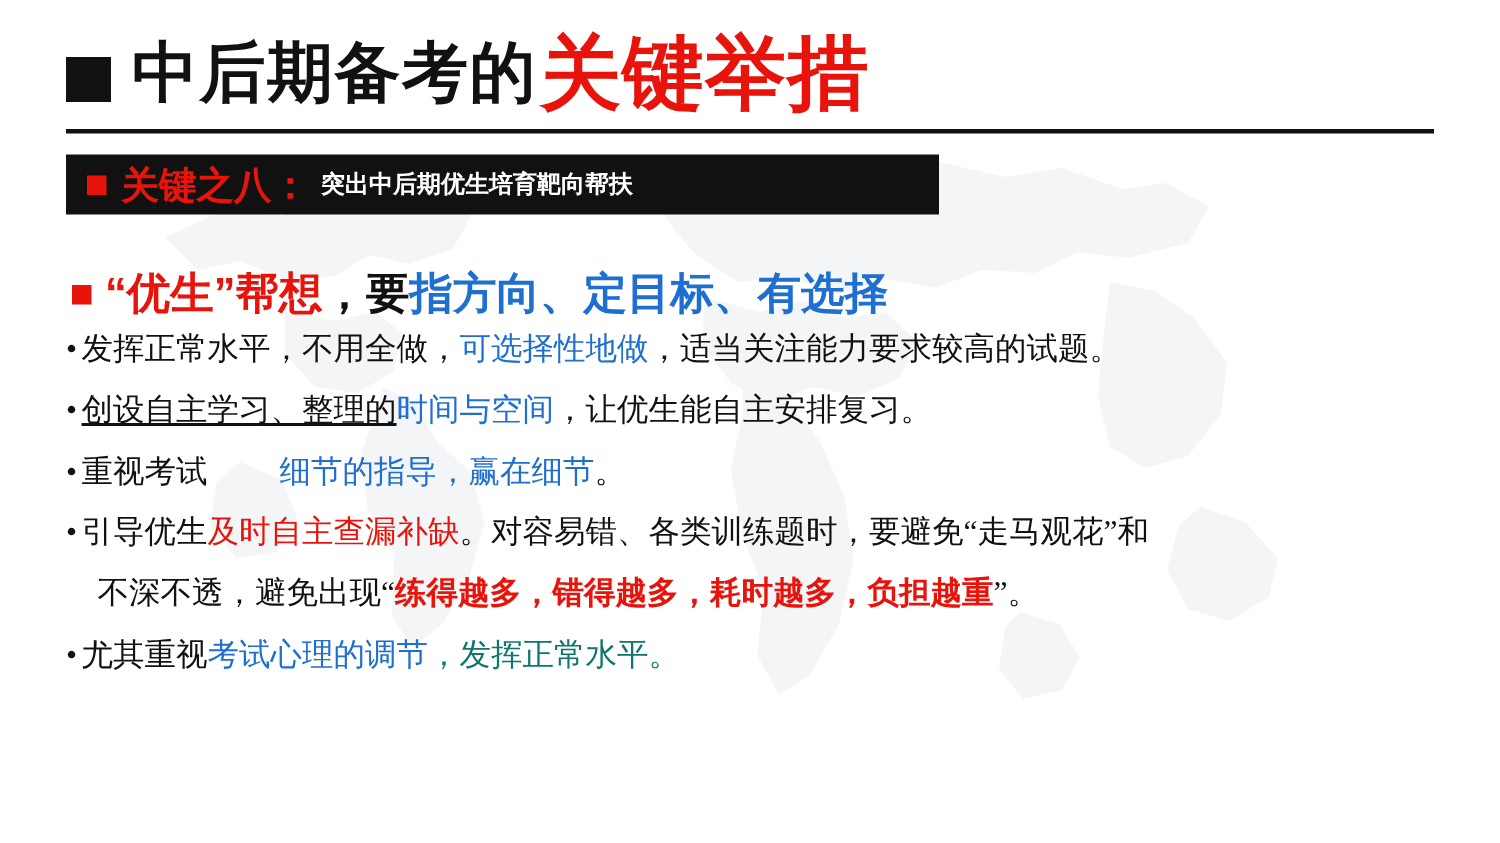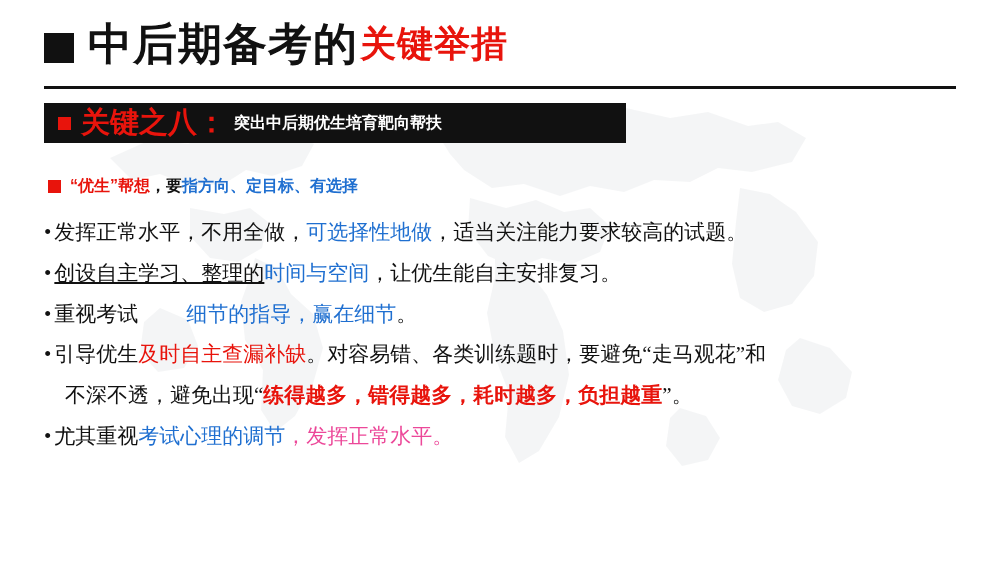--- a/index.html
+++ b/index.html
@@ -56,21 +56,21 @@
     font-family: "Liberation Sans", sans-serif;
     font-weight: bold;
     font-size: 44px;
     color: #111111;
     letter-spacing: 1px;
     line-height: 1;
   }
   .title-red {
     font-family: "Liberation Sans", sans-serif;
     font-weight: bold;
-    font-size: 36px;
+    font-size: 54px;
     color: #e8140c;
     letter-spacing: 1px;
     line-height: 1;
     margin-left: 2px;
   }
   .title-rule {
     position: absolute;
     top: 86px;
     left: 44px;
     width: 912px;
@@ -93,21 +93,21 @@
   }
   .banner-square {
     width: 13px;
     height: 13px;
     background: #e8140c;
     margin-right: 10px;
   }
   .banner-red {
     font-family: "Liberation Sans", sans-serif;
     font-weight: bold;
-    font-size: 29px;
+    font-size: 25px;
     color: #e8140c;
   }
   .banner-white {
     font-family: "Liberation Sans", sans-serif;
     font-weight: bold;
     font-size: 16px;
     color: #ffffff;
     margin-left: 8px;
   }
 
@@ -121,21 +121,21 @@
   }
   .subhead-square {
     width: 13px;
     height: 13px;
     background: #e8140c;
     margin-right: 9px;
   }
   .subhead t, .subhead span {
     font-family: "Liberation Sans", sans-serif;
     font-weight: bold;
-    font-size: 16px;
+    font-size: 29px;
   }
 
   
   .bullets {
     position: absolute;
     top: 218px;
     left: 44px;
     width: 920px;
   }
   .bullet {
@@ -214,17 +214,17 @@
       <div class="bullet">
         <span class="dot">•</span>
         <span class="txt"><span style="color: rgb(17, 17, 17);">引导优生</span><span style="color: rgb(232, 20, 12);">及时自主查漏补缺</span><span style="color: rgb(17, 17, 17);">。对容易错、各类训练题时，要避免“走马观花”和</span></span>
       </div>
       <div class="bullet indent2">
         <span class="dot"></span>
         <span class="txt"><span style="color: rgb(17, 17, 17);">不深不透，避免出现“</span><span style="color: rgb(232, 20, 12); font-weight: bold;">练得越多，错得越多，耗时越多，负担越重</span><span style="color: rgb(17, 17, 17);">”。</span></span>
       </div>
       <div class="bullet">
         <span class="dot">•</span>
-        <span class="txt"><span style="color: rgb(17, 17, 17);">尤其重视</span><span style="color: rgb(31, 111, 208);">考试心理的调节</span><span style="color: #ec4899;">，发挥正常水平。</span></span>
+        <span class="txt"><span style="color: rgb(17, 17, 17);">尤其重视</span><span style="color: rgb(31, 111, 208);">考试心理的调节</span><span style="color: #0f766e;">，发挥正常水平。</span></span>
       </div>
     </div>
 
 </div>
 
 </body></html>

